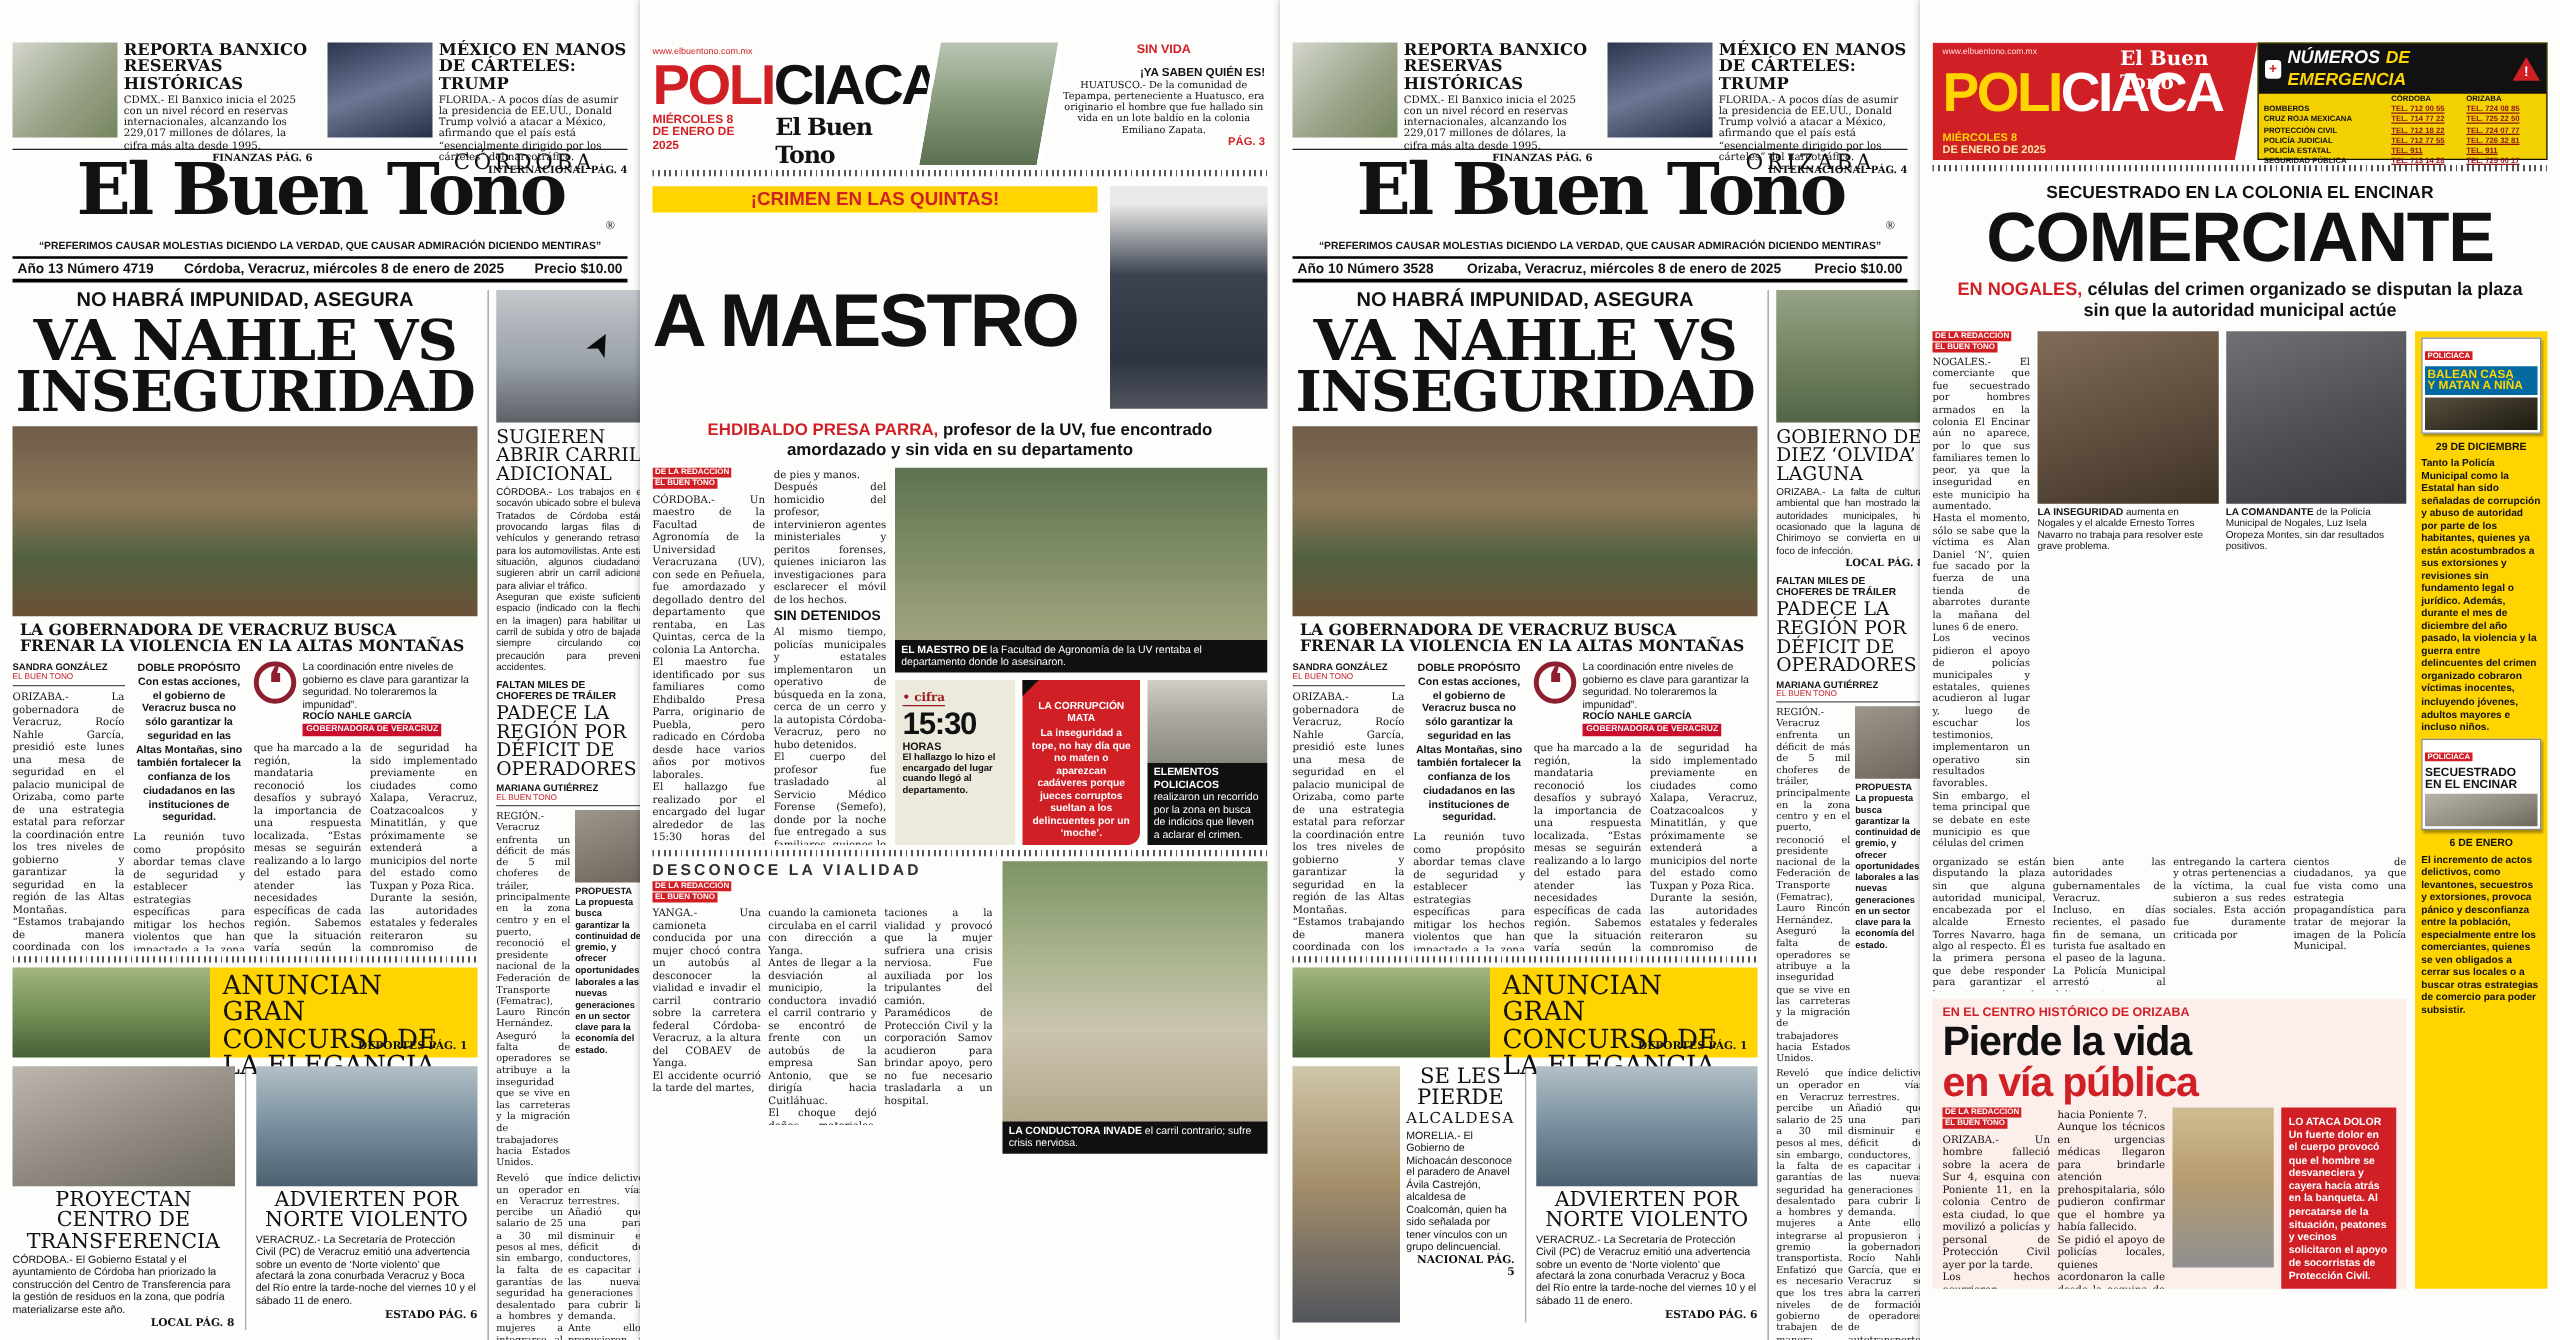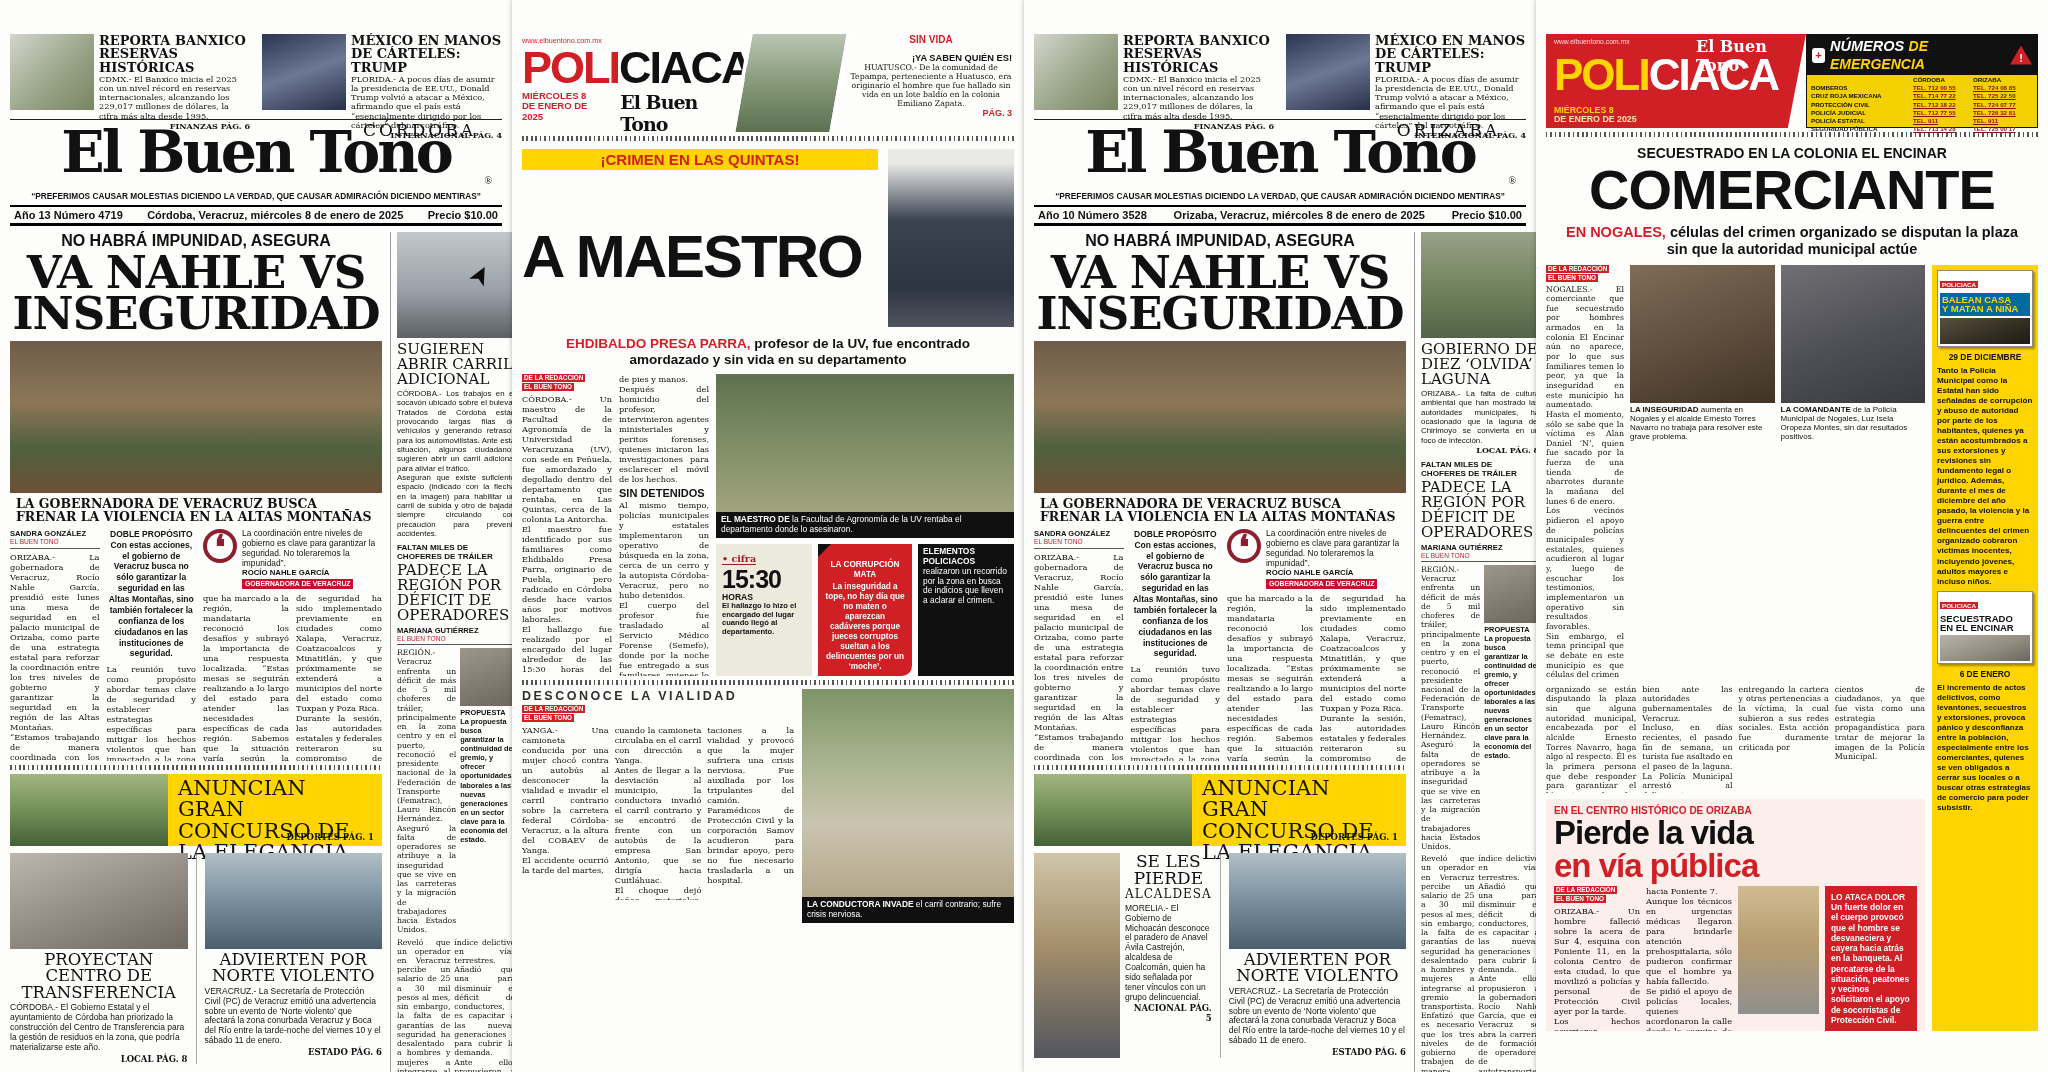--- a/index.html
+++ b/index.html
@@ -111,21 +111,21 @@
   .p2-mid-row{display:flex;gap:6px;margin-top:6px;flex:1}
   .cifra{background:#ece9dd;padding:4px 6px;font-family:"Liberation Sans",sans-serif}
   .c-label{color:#9c1b20;font-family:"DejaVu Serif",serif;font-weight:bold;font-size:9.5px;border-bottom:1px solid #9c1b20;display:inline-block;margin-bottom:2px}
   .c-num{font-weight:bold;font-size:25px;line-height:1;letter-spacing:-1px}
   .c-unit{font-weight:bold;font-size:8.6px}
   .c-desc{font-weight:bold;font-size:7.6px;line-height:1.15}
   .cifra1530{width:96px;flex:none}
   .corrup{width:94px;flex:none;background:#d11f26;color:#fff;font-family:"Liberation Sans",sans-serif;font-weight:bold;font-size:8.2px;line-height:1.22;text-align:center;padding:16px 6px 4px;position:relative;border-radius:0 0 10px 0}
   .corrup::before{content:"";position:absolute;left:0;top:0;border-top:13px solid #101010;border-right:13px solid transparent}
   .corrup-title{display:block;margin-bottom:2px}
-  .p2-photo2{flex:1;display:flex;}
+  .p2-photo2{flex:1;display:flex;flex-direction:column}
   .ph-police{flex:1}
   .p2-bottom{display:flex;gap:8px;margin-top:2px}
   .p2-bot-left{width:272px;flex:none}
   .p2-bot-head{font-family:"Liberation Sans",sans-serif;font-weight:bold;font-size:29.5px;letter-spacing:-1px;line-height:.97;margin:1px 0 5px}
   .cols3{display:flex;gap:6px;height:175px;overflow:hidden}
   .p2-bot-right{flex:1;display:flex;flex-direction:column}
   .ph-bus{height:208px}
   
   .p4-banner{display:flex;height:94px}
   .p4-banner-left{flex:1;background:#d11f26;color:#fff;padding:4px 8px;position:relative;clip-path:polygon(0 0,100% 0,93% 100%,0 100%)}

